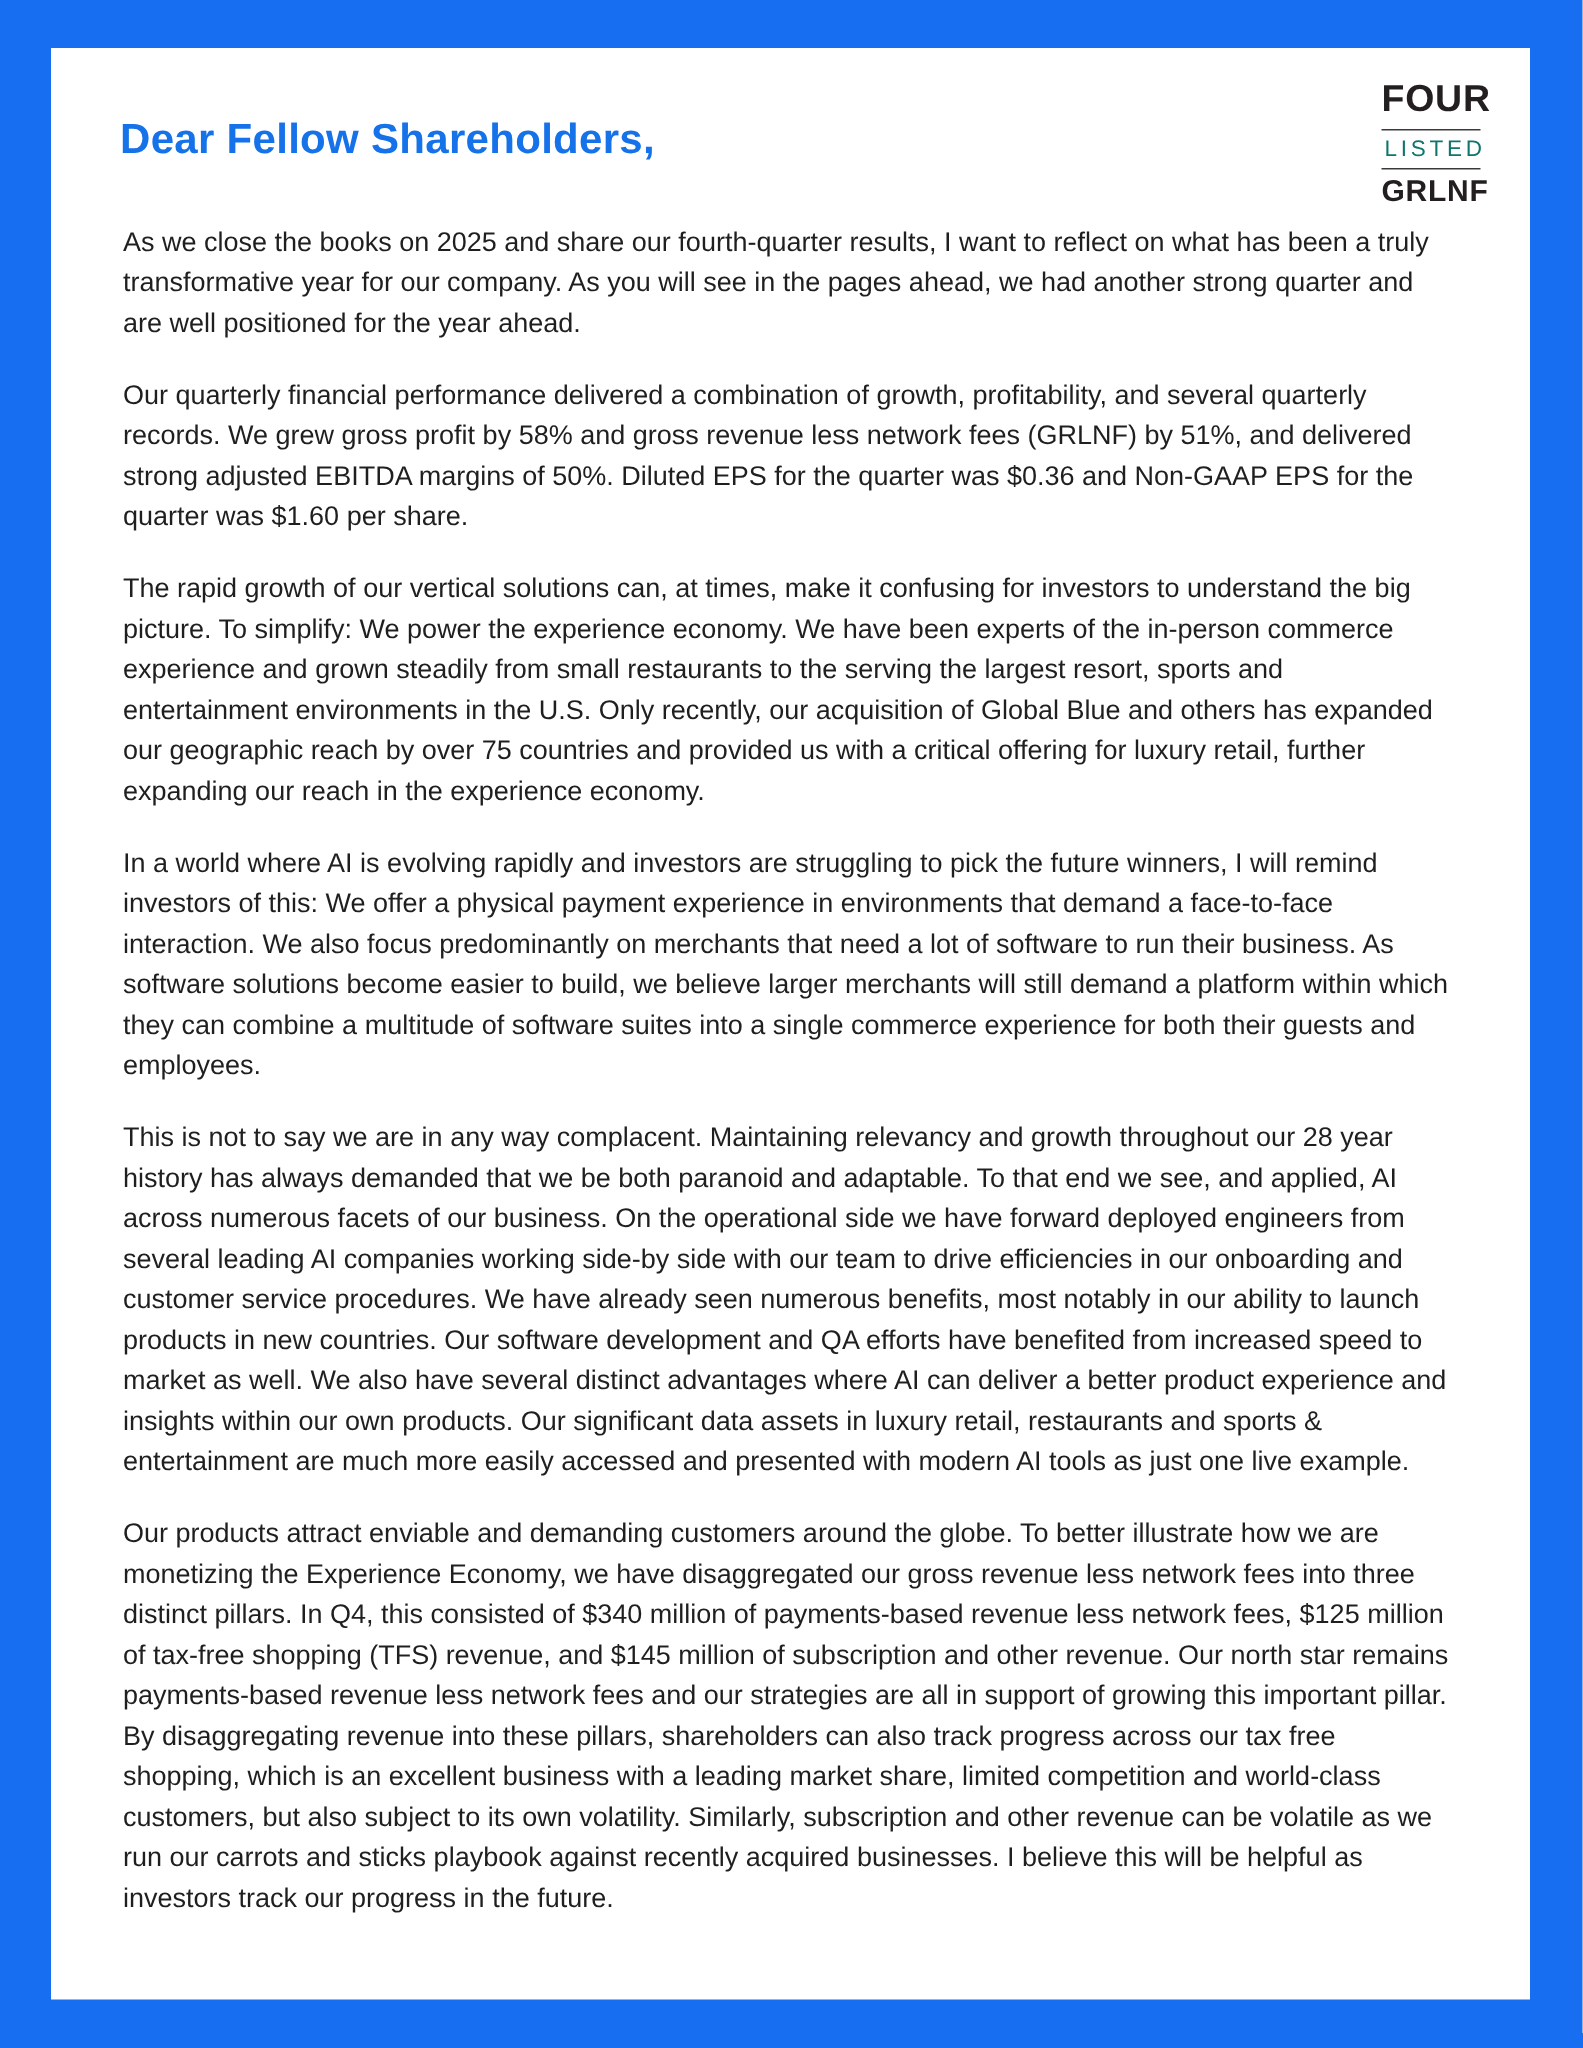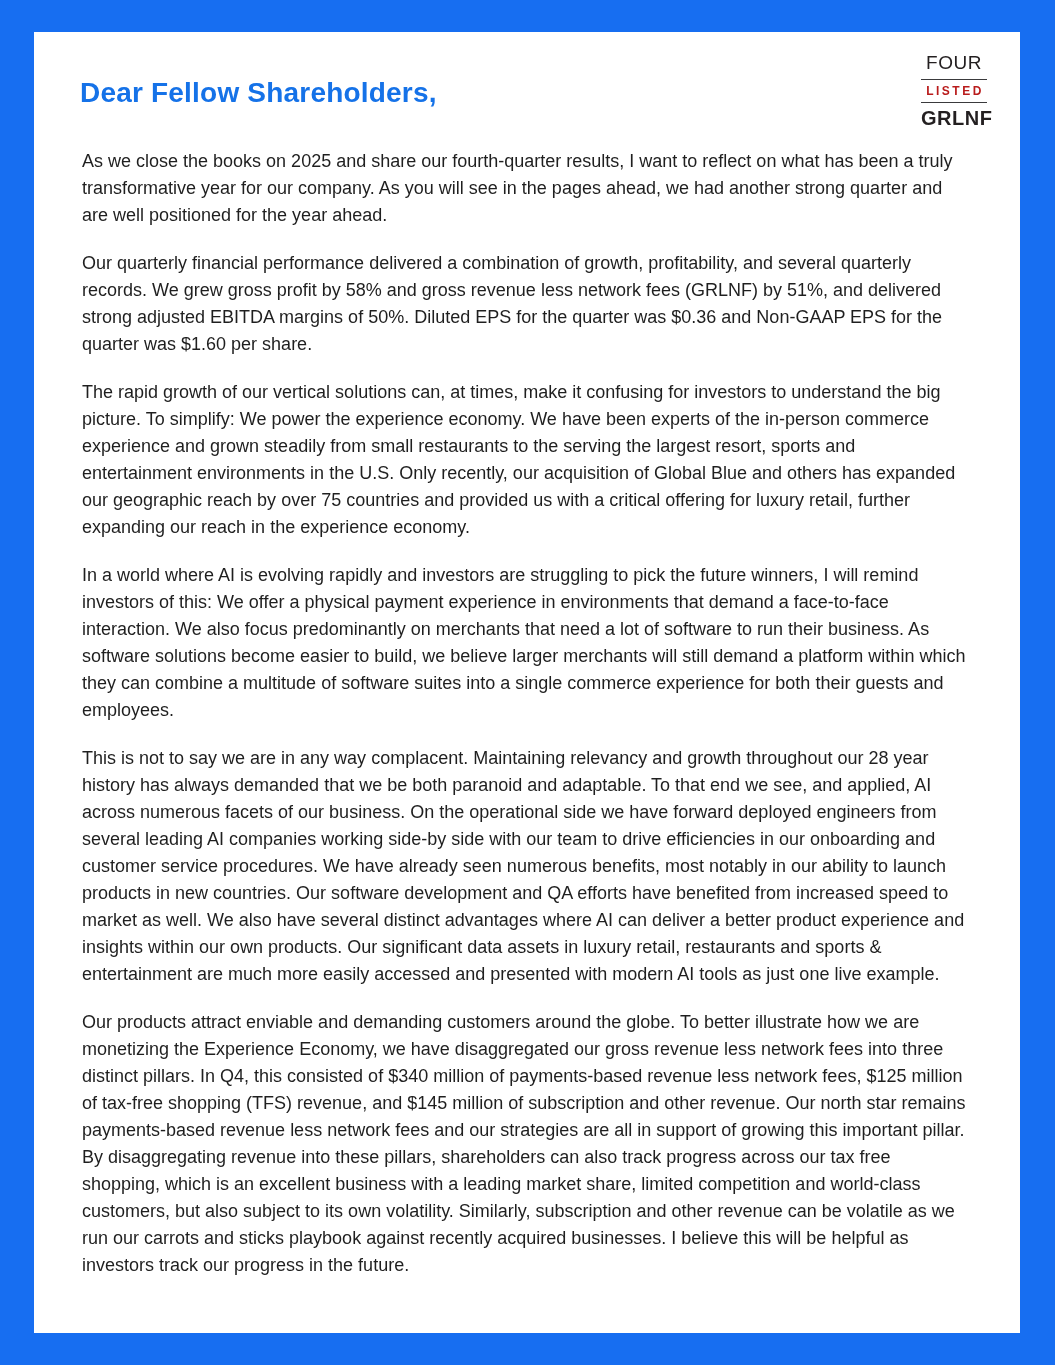--- a/index.html
+++ b/index.html
@@ -33,34 +33,34 @@
   }
   .logo {
     position: absolute;
     top: 20px;
     right: 33px;
     width: 66px;
     text-align: center;
     color: #231f20;
   }
   .logo-four {
-    font-size: 19px;
-    font-weight: normal;
+    font-size: 25px;
+    font-weight: bold;
     letter-spacing: 0.5px;
     padding-bottom: 5px;
   }
   .logo-rule {
     border-top: 1.5px solid #3a3a3c;
     width: 100%;
   }
   .logo-listed {
-    font-size: 12px;
-    font-weight: bold;
+    font-size: 15px;
+    font-weight: normal;
     letter-spacing: 2.5px;
-    color: #b91c1c;
+    color: #0f766e;
     padding: 4px 0 4px 2px;
   }
   .logo-nyse {
     font-size: 20px;
     font-weight: bold;
     letter-spacing: 0.5px;
     padding-top: 4px;
   }
   .body-text {
     margin: 38px 16px 0 48px;

